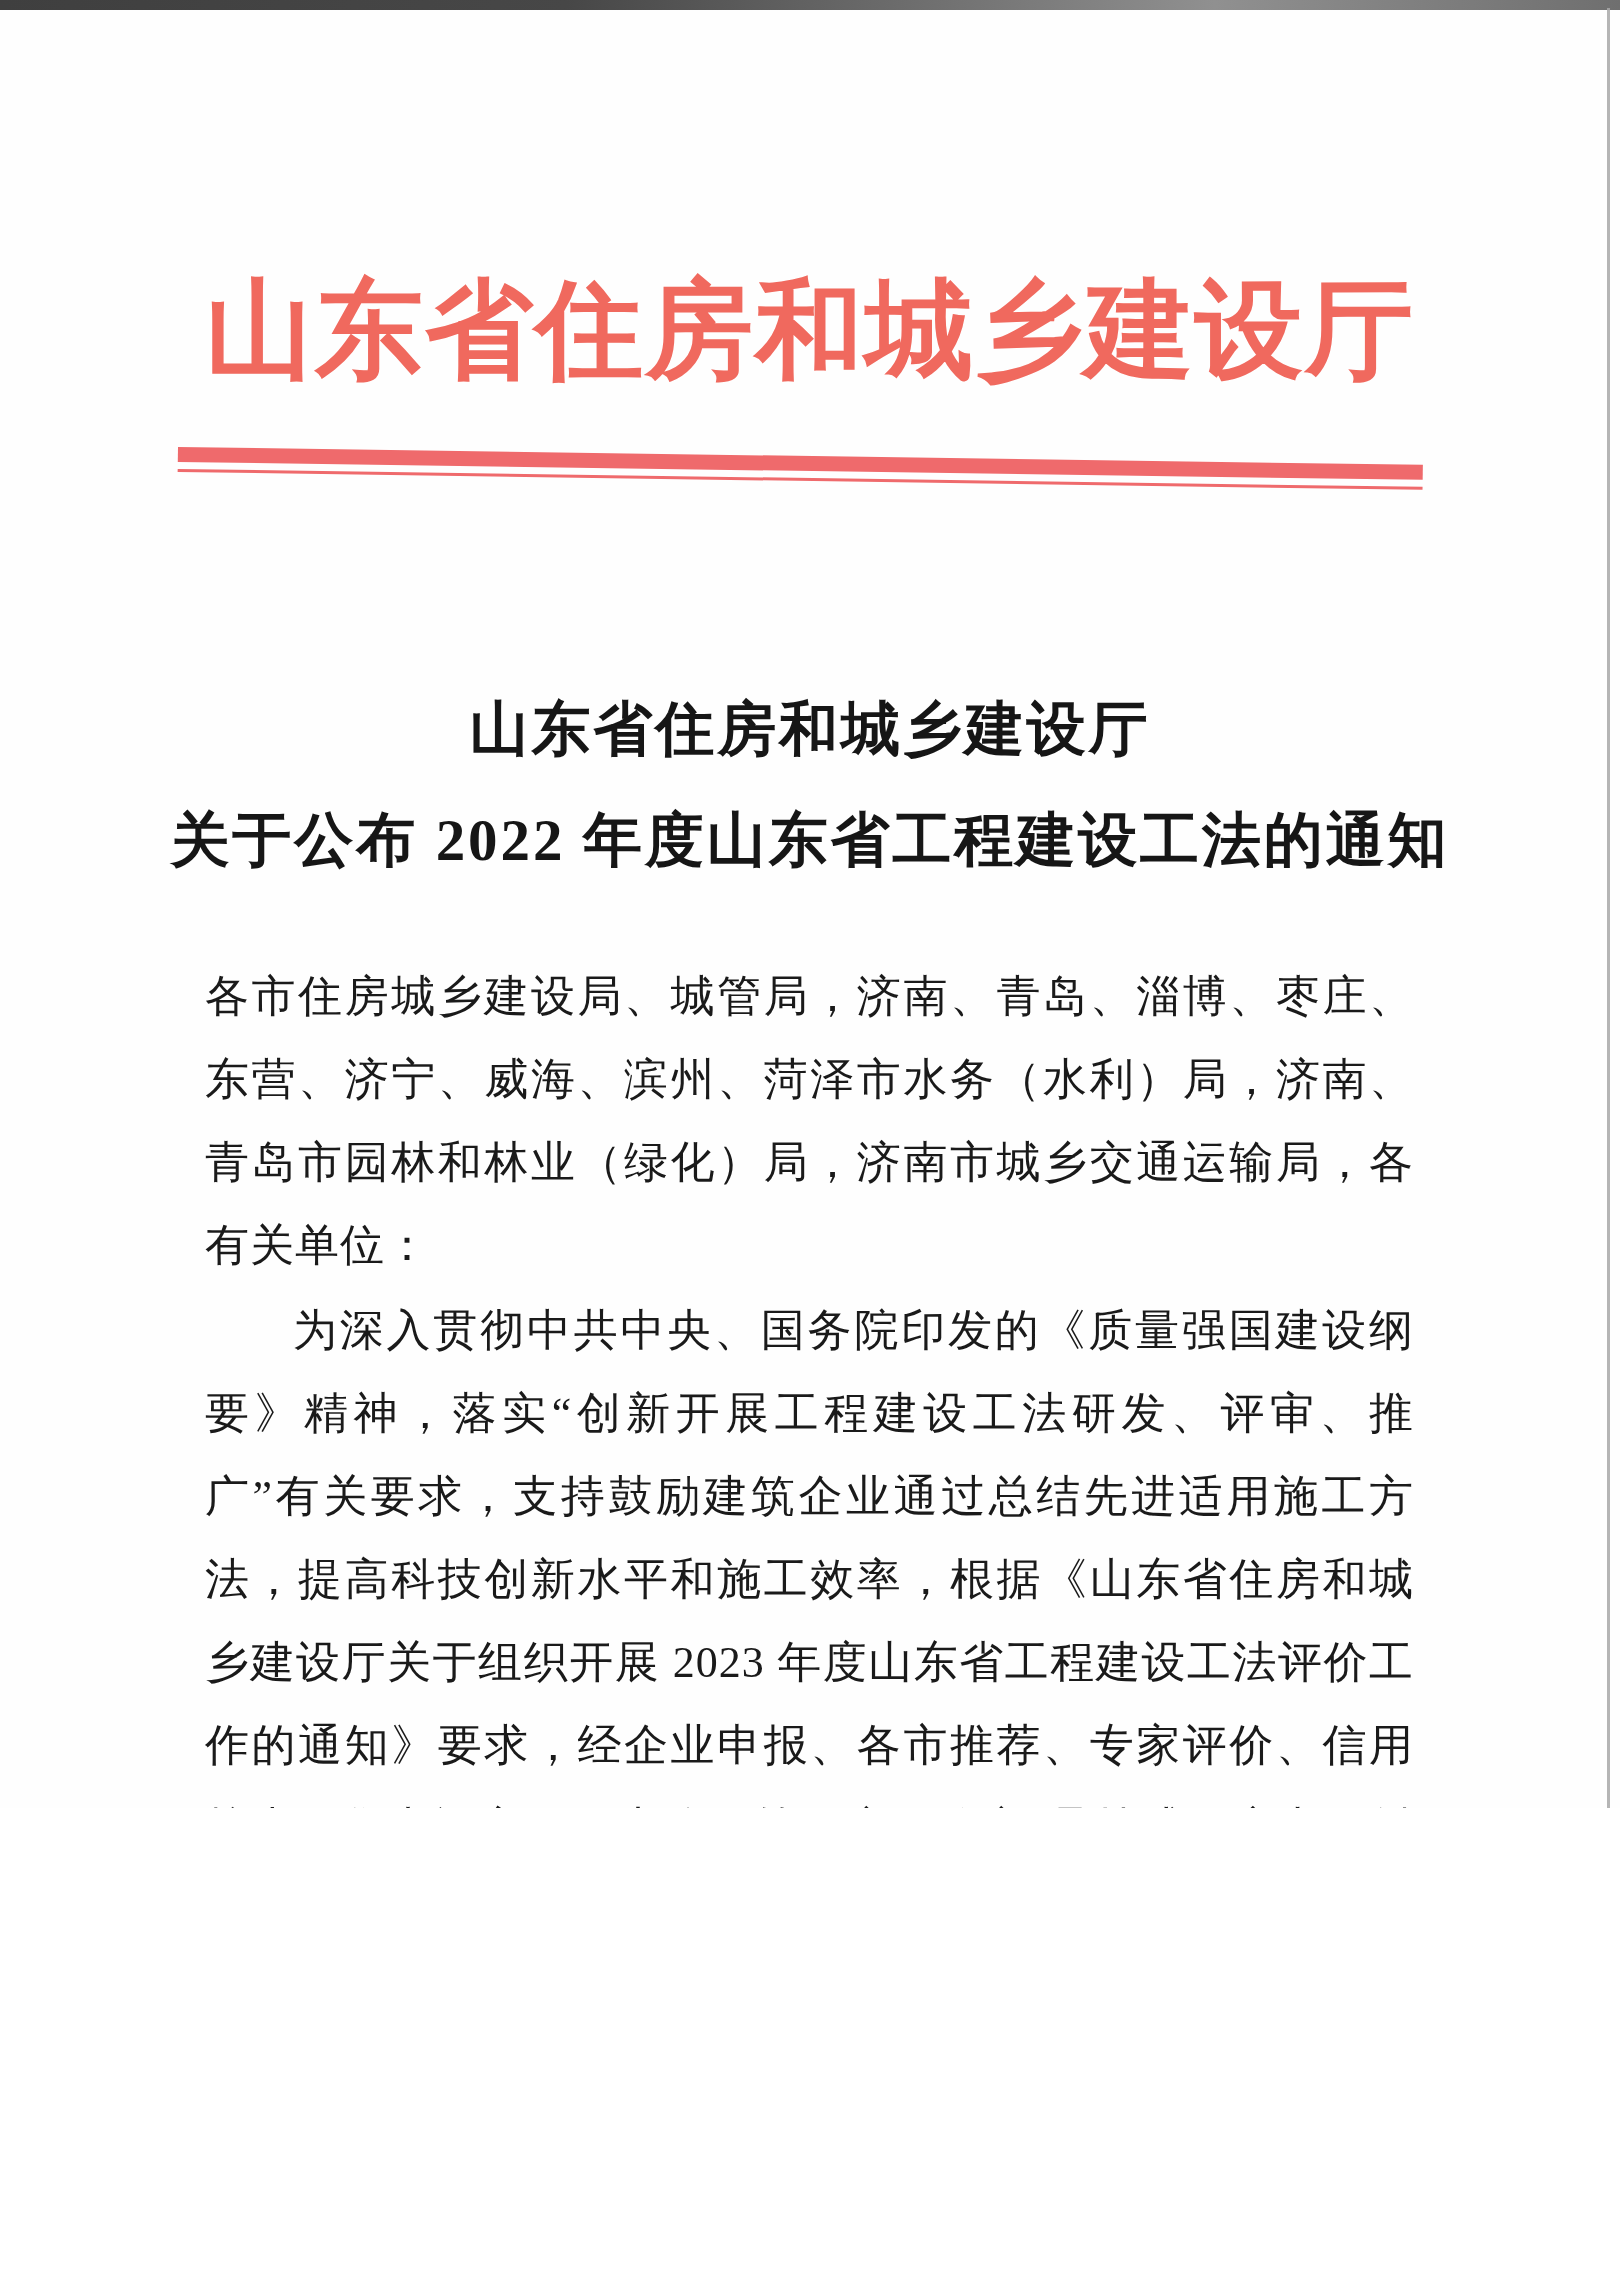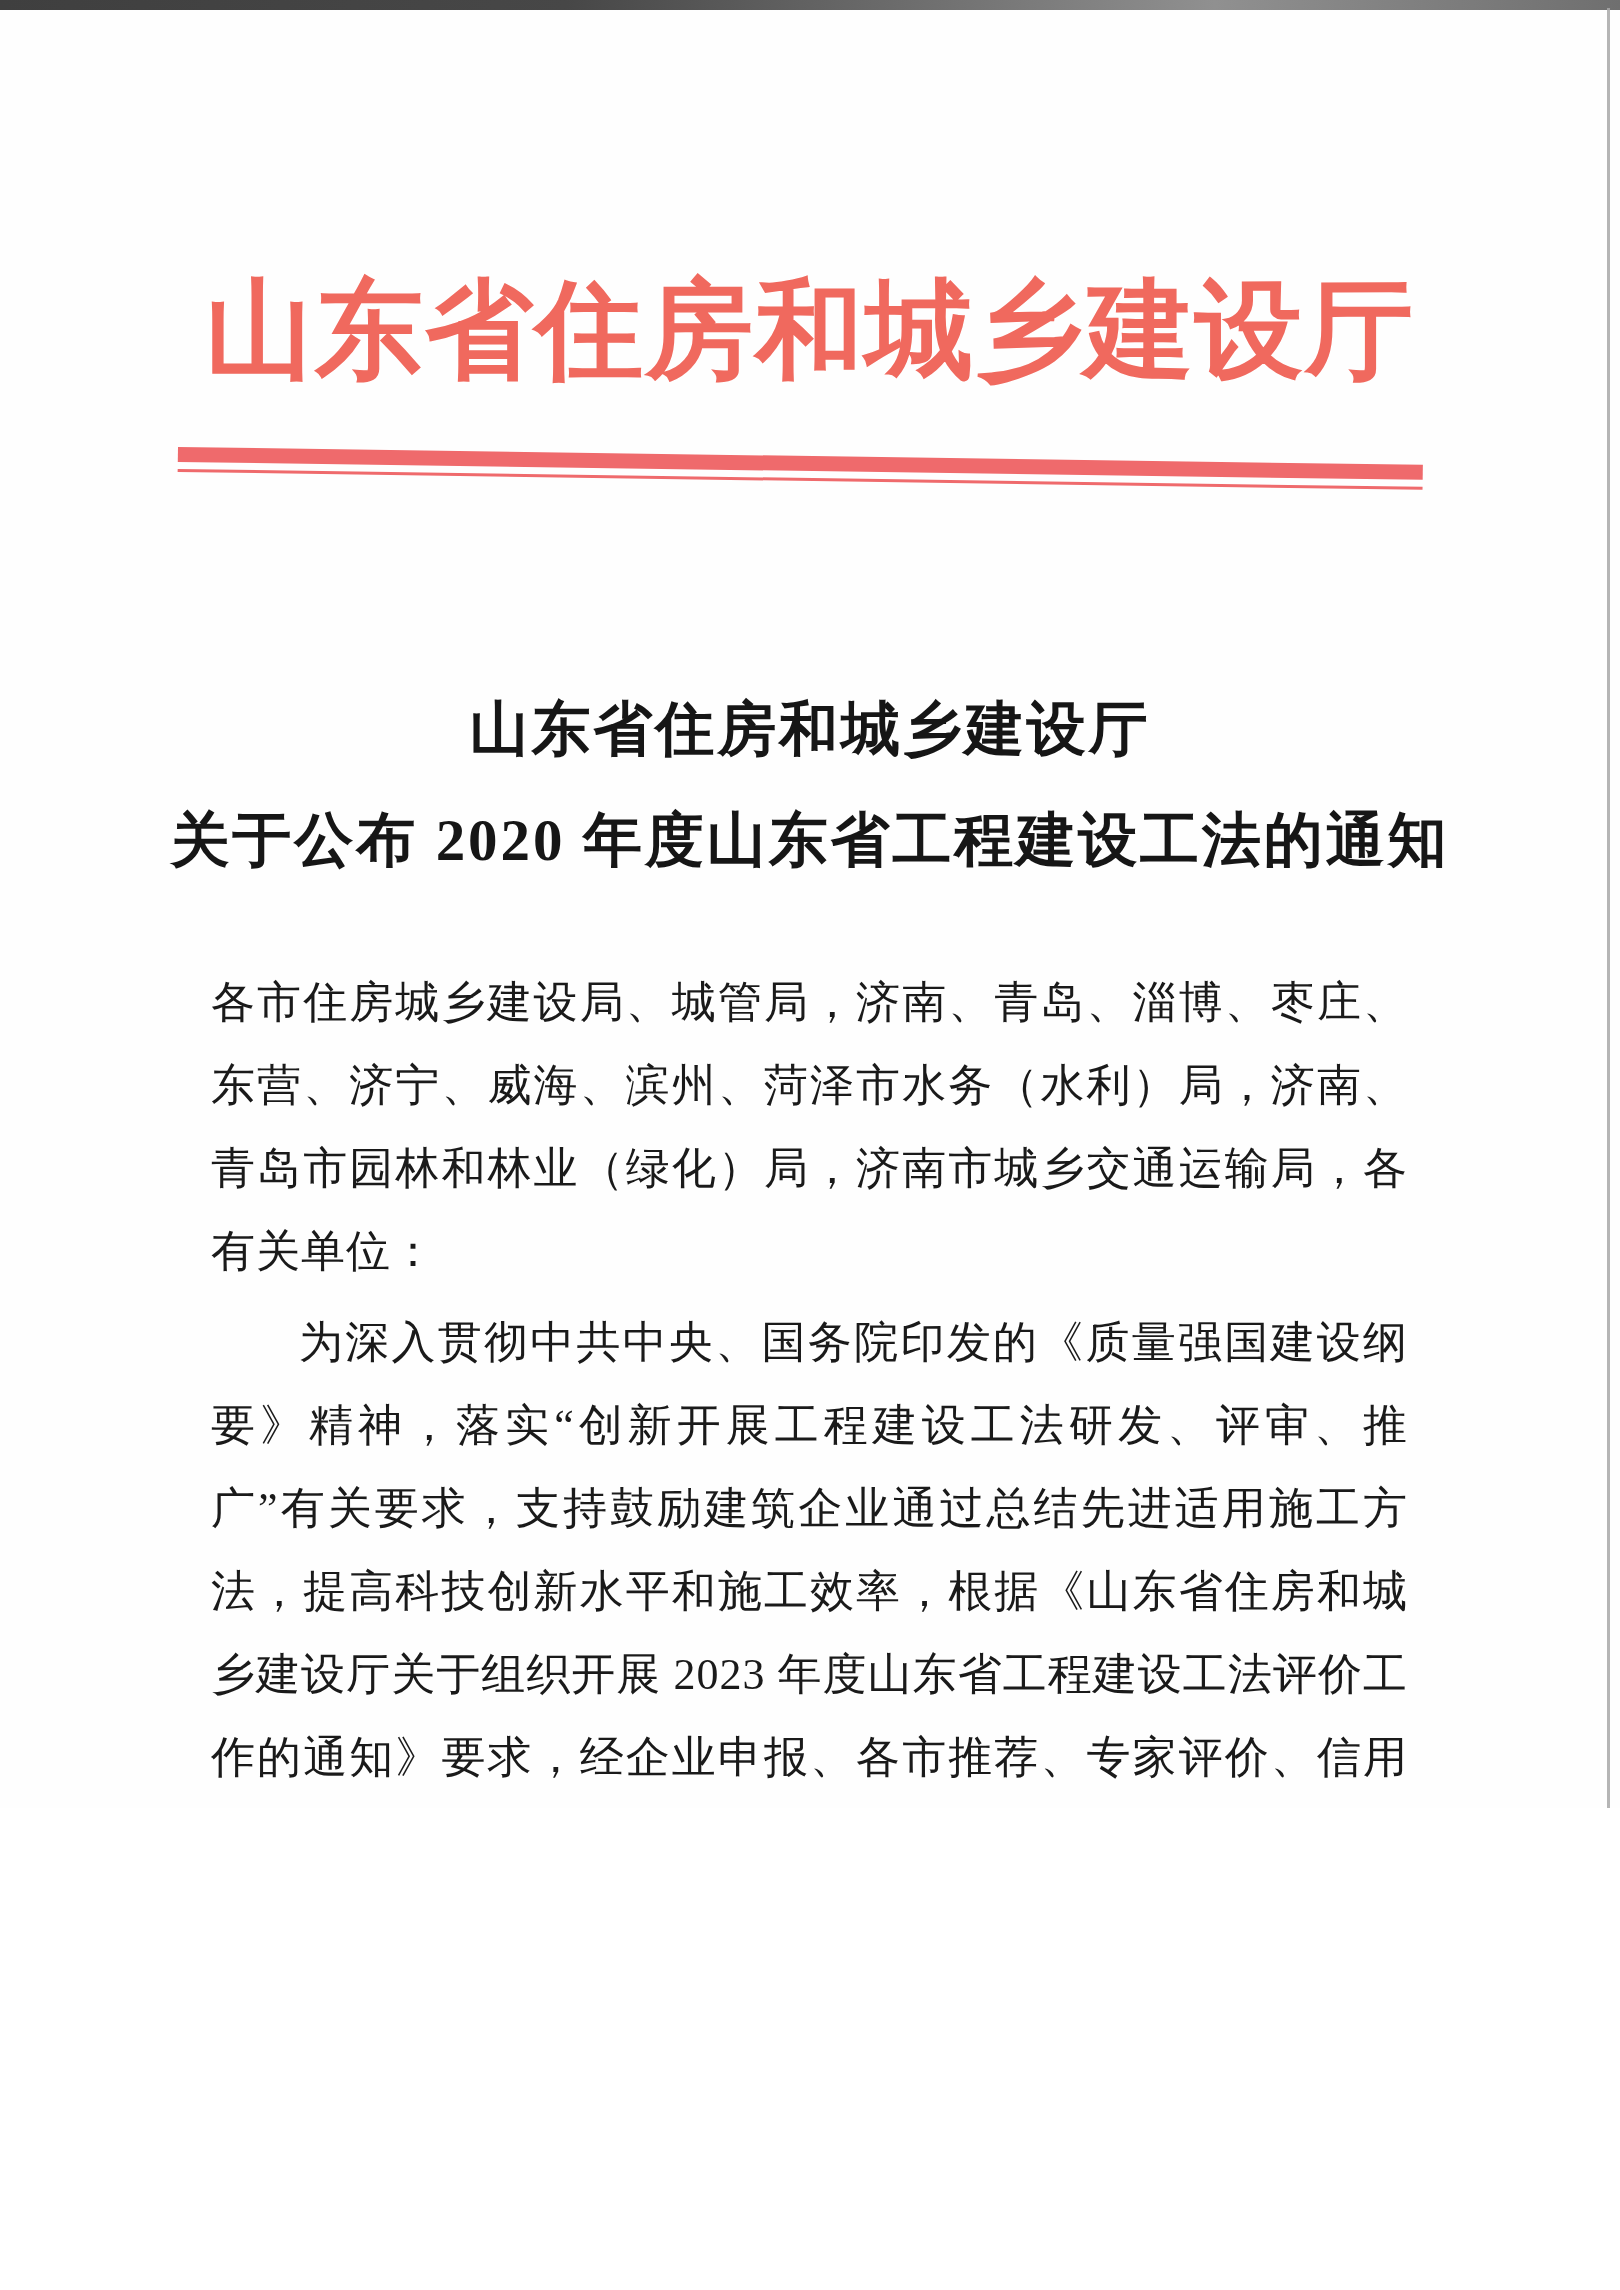--- a/index.html
+++ b/index.html
@@ -95,42 +95,42 @@
     position: absolute;
     top: 953px; left: 203px;
     width: 1213px;
     font-size: 44px;
     line-height: 83px;
     color: #1a1a1a;
     text-align: justify;
     text-justify: inter-character;
     letter-spacing: 1px;
   }
-  .body-text p { margin: 8px; padding: 0; }
+  .body-text p { margin: 2px; padding: 0; }
   .para.indent { text-indent: 2em; }
 </style>
 </head>
 <body>
 
 <div class="page">
 
   <div class="scan-top-edge"></div>
   <div class="scan-right-edge"></div>
 
   <div class="masthead">山东省住房和城乡建设厅</div>
 
   <div class="rule rule-top">
     <div class="rule-thick"></div>
     <div class="rule-thin"></div>
   </div>
 
 
   <div class="doc-title">
     <div>山东省住房和城乡建设厅</div>
-    <div>关于公布 2020 年度山东省工程建设工法的通知</div>
+    <div>关于公布 2022 年度山东省工程建设工法的通知</div>
   </div>
 
   <div class="body-text">
     <p class="para no-indent">各市住房城乡建设局、城管局，济南、青岛、淄博、枣庄、东营、济宁、威海、滨州、菏泽市水务（水利）局，济南、青岛市园林和林业（绿化）局，济南市城乡交通运输局，各有关单位：</p>
     <p class="para indent">为深入贯彻中共中央、国务院印发的《质量强国建设纲要》精神，落实“创新开展工程建设工法研发、评审、推广”有关要求，支持鼓励建筑企业通过总结先进适用施工方法，提高科技创新水平和施工效率，根据《山东省住房和城乡建设厅关于组织开展 2023 年度山东省工程建设工法评价工作的通知》要求，经企业申报、各市推荐、专家评价、信用核查、集中评审、网上公示等程序，确定“悬挂式预应力倾斜大悬挑钢结构体系施工工法”等 606 项工法为 2023 年度山东省工程建设工法，确定“分段组合桩施工工法”等 29 项工法为 2023 年度山东省工程建设典型工法，现予以公布。</p>
   </div>
 
   <div class="rule rule-bottom">
     <div class="rule-thin"></div>
     <div class="rule-thick"></div>

